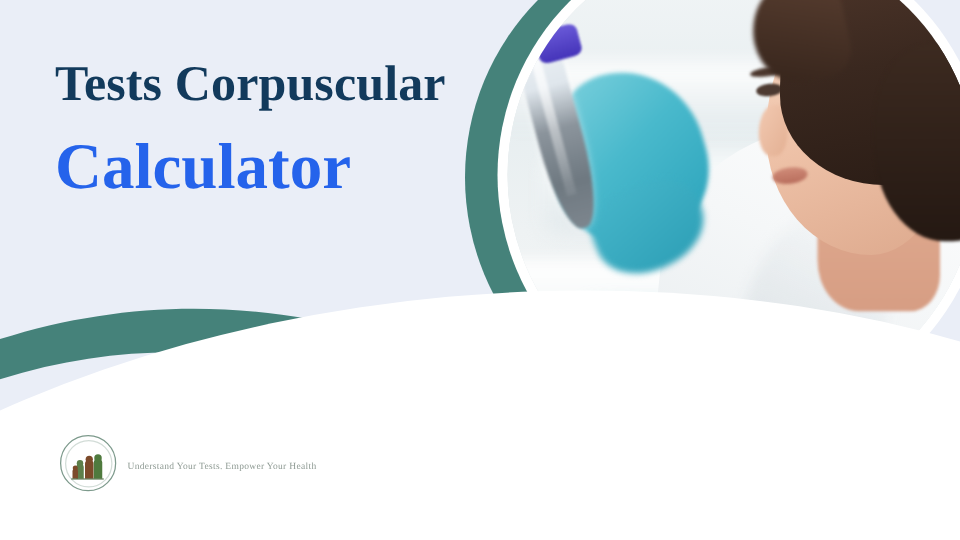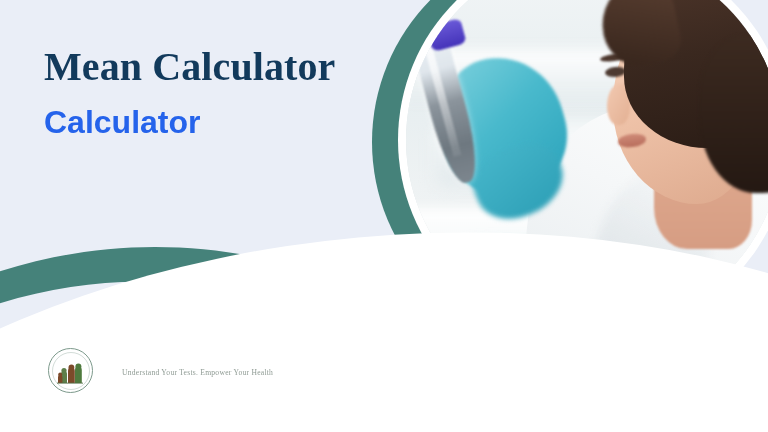--- a/index.html
+++ b/index.html
@@ -274,22 +274,22 @@
   }
   .title-main {
     font-family:"Liberation Serif", "DejaVu Serif", serif;
     font-size:40px;
     line-height:1.13;
     font-weight:700;
     color:#123a5c;
     letter-spacing:.1px;
   }
   .title-sub {
-    font-family:Liberation Sans, sans-serif;
-    font-size:32px;
+    font-family:Liberation Serif, serif;
+    font-size:52px;
     line-height:1.1;
     font-weight:700;
     color:#2563eb;
     margin-top:16px;
   }
 
   
   .logo {
     position:absolute;
     left:48px; top:348px;
@@ -320,21 +320,20 @@
     font-weight:700;
     color:#5c8a7c;
     letter-spacing:.2px;
   }
   .logo-tagline {
     font-family:"Liberation Serif", "DejaVu Serif", serif;
     font-size:7.6px;
     color:#8e9a93;
     letter-spacing:.25px;
     margin-top:4px;
-    margin-left:20px;
   }
 </style>
 </head>
 <body>
 
 <div id="banner">
 
   <div class="teal-crescent"></div>
   <div class="white-ring"></div>
 
@@ -380,21 +379,21 @@
       <path d="M -20 96
                C 120 46, 250 60, 380 112
                C 500 160, 600 196, 768 186
                L 768 214
                C 590 228, 470 194, 352 146
                C 235 98, 115 80, -20 128 Z" fill="#45827a"></path>
     </svg>
   </div>
 
   <div class="title-wrap">
-    <div class="title-main">Mean Calculator</div>
+    <div class="title-main">Tests Corpuscular</div>
     <div class="title-sub">Calculator</div>
   </div>
 
   <div class="logo">
     <div class="logo-mark">
       <div class="ringtext"></div>
       <svg width="45" height="45" viewBox="0 0 45 45" xmlns="http://www.w3.org/2000/svg">
         <g transform="translate(0,1)">
           <path d="M12 33 v-9 a3 3 0 0 1 6 0 v9 z" fill="#5d7f4a"></path>
           <circle cx="15" cy="20.5" r="2.6" fill="#5d7f4a"></circle>

